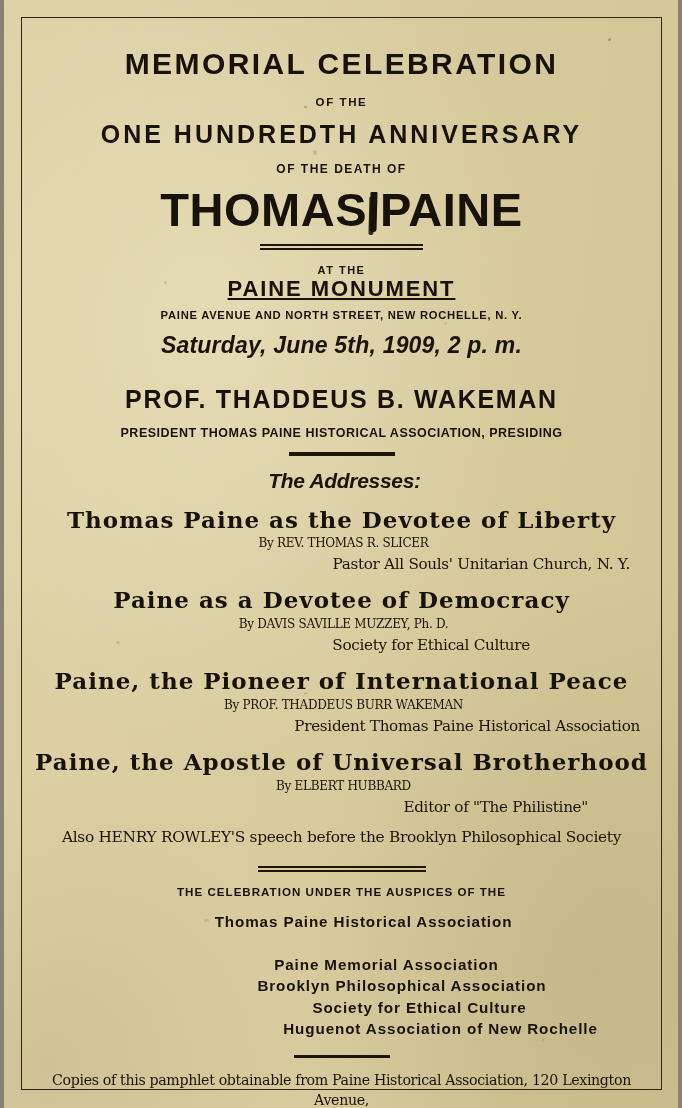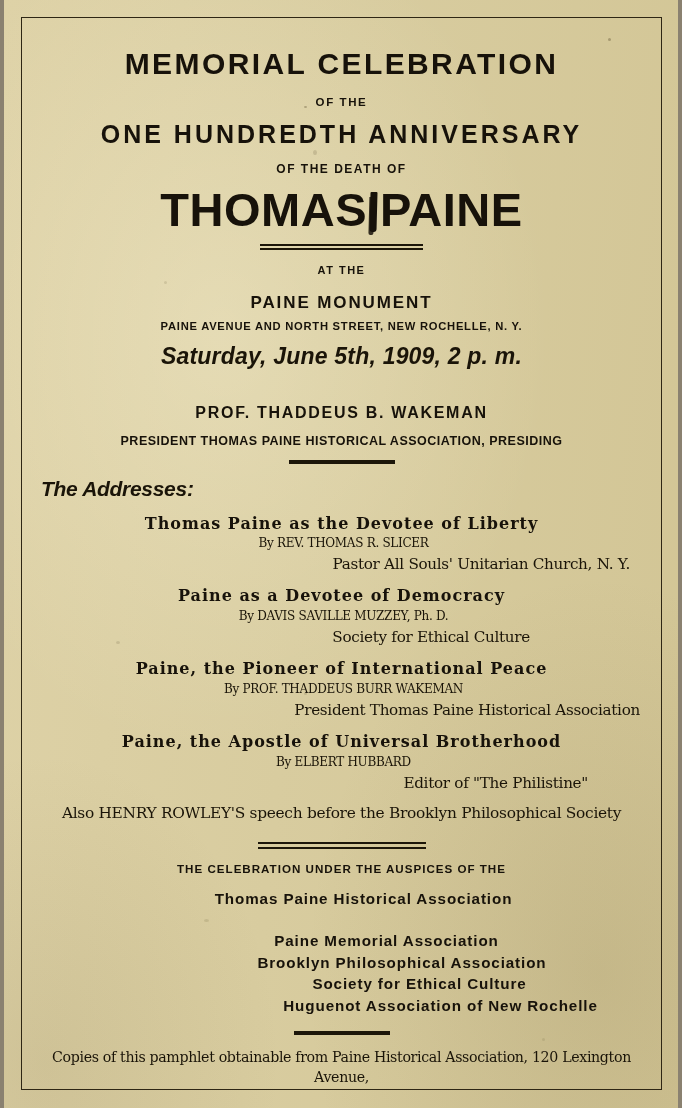--- a/index.html
+++ b/index.html
@@ -115,66 +115,66 @@
     background: #1c1609;
   }
   .rule-single.short { width: 96px; }
 
   .at-the {
     font-size: 11px;
     letter-spacing: 1.5px;
     margin-top: 14px;
   }
   .venue {
-    font-size: 17px;
+    font-size: 22px;
     letter-spacing: 1.9px;
-    margin-top: 17px;
+    text-decoration: underline;
   }
   .venue-addr {
     font-size: 11.2px;
     letter-spacing: 0.75px;
     margin-top: 7px;
   }
   .datetime {
     font-family: "Liberation Sans", sans-serif;
     font-weight: bold;
     font-style: italic;
     font-size: 23px;
     letter-spacing: 0.2px;
     margin-top: 11px;
   }
   .presider {
-    font-size: 16px;
+    font-size: 25px;
     letter-spacing: 1.7px;
-    margin-top: 34px;
+    margin-top: 26px;
   }
   .presider-role {
     font-size: 12.5px;
     letter-spacing: 0.5px;
     margin-top: 12px;
   }
 
   
   .addresses-heading {
-    text-align: left;
+    text-align: center;
     font-family: "Liberation Sans", sans-serif;
     font-weight: bold;
     font-style: italic;
     font-size: 21px;
     letter-spacing: -0.3px;
     margin: 13px 0 0 6px;
   }
   .addr {
     margin-top: 14px;
   }
   .addr:first-of-type { margin-top: 16px; }
   .addr-title {
     font-family: "DejaVu Serif", serif;
     font-weight: bold;
-    font-size: 16px;
+    font-size: 23px;
     letter-spacing: 1.0px;
     color: #17120a;
     line-height: 1.12;
   }
   .addr-by {
     font-family: "DejaVu Serif", serif;
     font-size: 12px;
     letter-spacing: -0.3px;
     margin-top: 4px;
     padding-left: 4px;

